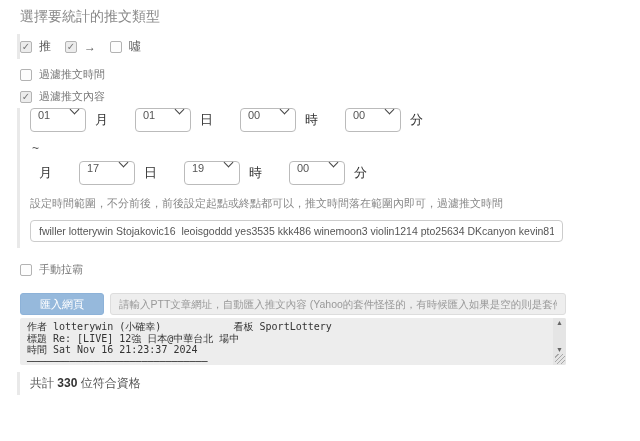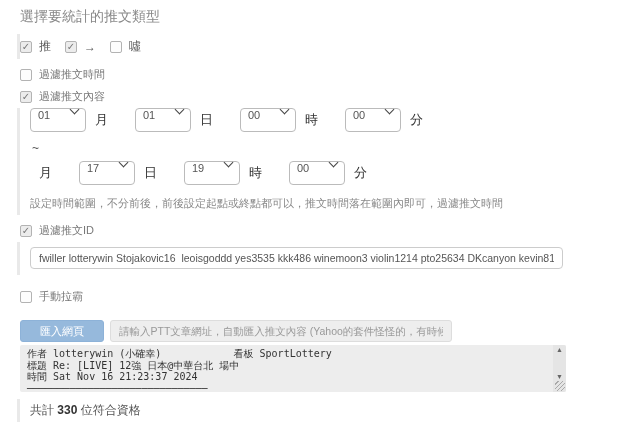--- a/index.html
+++ b/index.html
@@ -23,21 +23,21 @@
        font-size:11px;color:#555;box-sizing:border-box;cursor:default;}
   .chev{width:6px;height:6px;border-right:1.5px solid #444;border-bottom:1.5px solid #444;
         transform:rotate(45deg);margin-top:-3px;flex:0 0 auto;}
   .unit{font-size:13px;color:#333;margin:0 27px 0 9px;}
   .tilde{font-size:12px;color:#555;margin:0 0 6px 2px;}
   .note{font-size:11px;color:#888;padding:2px 0 4px 0;}
   .id-wrap{padding-top:5px;padding-bottom:6px;margin-bottom:8px;}
   .id-input{width:533px;height:22px;border:1px solid #ccc;border-radius:4px;background:#fff;
             font-size:10.5px;color:#555;padding:0 8px;box-sizing:border-box;font-family:"Liberation Sans",sans-serif;}
   .manual-row{margin-top:14px;margin-bottom:16px;}
-  .import-row{display:flex;align-items:center;width:432px;margin-bottom:3px;}
+  .import-row{display:flex;align-items:center;width:546px;margin-bottom:3px;}
   .btn{width:84px;height:22px;background:#96b9dc;border:1px solid #8db2d8;border-radius:3px;
        color:#fff;font-size:11px;display:flex;align-items:center;justify-content:center;
        box-sizing:border-box;cursor:pointer;}
   .url-input{flex:1;height:22px;margin-left:6px;background:#eee;border:1px solid #ddd;border-radius:3px;
              font-size:10.5px;color:#555;padding:0 8px;box-sizing:border-box;font-family:"Liberation Sans",sans-serif;}
   .url-input::placeholder{color:#999;}
   .paste-panel{position:relative;width:546px;height:47px;background:#ededed;border-radius:2px;
                overflow:hidden;box-sizing:border-box;margin-bottom:7px;}
   .article{font-family:"DejaVu Sans Mono",monospace;font-size:10px;line-height:11.5px;color:#333;
            white-space:pre;padding:3px 7px;}
@@ -118,24 +118,20 @@
       <span class="unit">時</span>
       <span class="sel">
           <span>00</span>
           <span class="chev"></span>
         </span>
       <span class="unit">分</span>
     </div>
     <div class="note">設定時間範圍，不分前後，前後設定起點或終點都可以，推文時間落在範圍內即可，過濾推文時間</div>
   </div>
 
-  <div class="cb-row" style="margin-top:8px;margin-bottom:4px;">
-    <span class="cb checked"></span>
-    <span class="lbl">過濾推文ID</span>
-  </div>
   <div class="indent id-wrap">
     <input class="id-input" type="text" value="fwiller lotterywin Stojakovic16  leoisgoddd yes3535 kkk486 winemoon3 violin1214 pto25634 DKcanyon kevin8139 kai0828 walong12345 tomnj tenzing113 mabigan s101623" style="">
   </div>
 
   <div class="cb-row manual-row">
     <span class="cb"></span>
     <span class="lbl">手動拉霸</span>
   </div>
 
   <div class="import-row">

